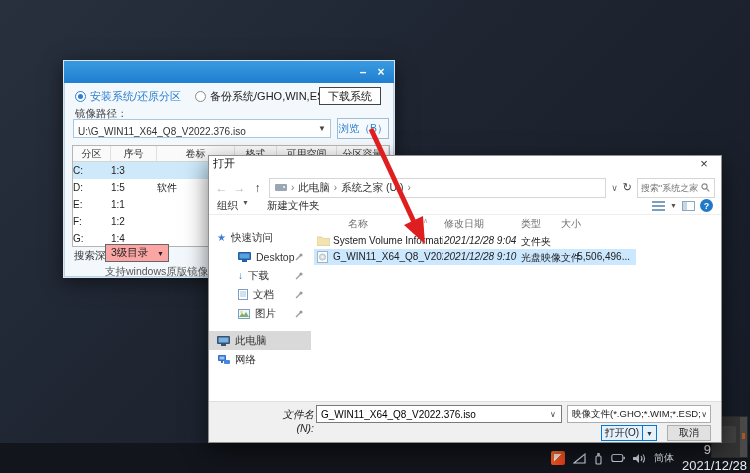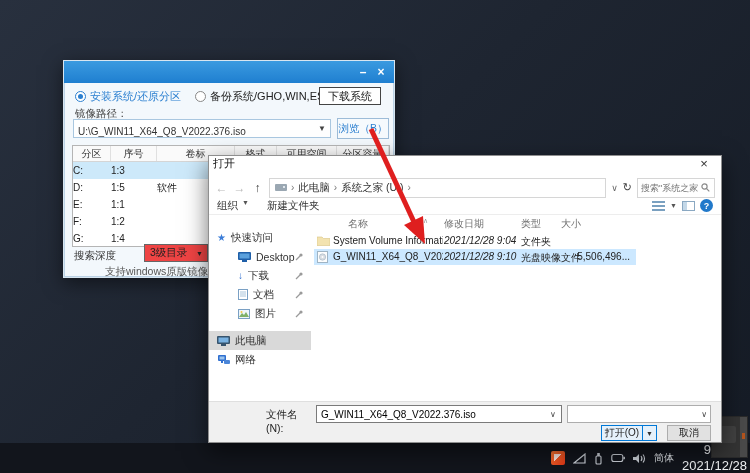--- a/index.html
+++ b/index.html
@@ -56,23 +56,23 @@
                 display:flex; align-items:center; justify-content:center; }
   .p-table { position:absolute; left:7px; top:62px; width:318px; height:102px;
              border:1px solid #b5b5b5; background:#fff; overflow:hidden; }
   .p-tr { display:flex; height:17px; align-items:center; }
   .p-tr.head { height:16px; background:#fafafa; border-bottom:1px solid #d5d5d5; color:#333; }
   .p-td { font-size:10px; overflow:hidden; white-space:nowrap; }
   .head .p-td { border-right:1px solid #e0e0e0; height:100%; display:flex; align-items:center; justify-content:center; }
   .c1{width:38px} .c2{width:46px} .c3{width:78px} .c4{width:42px} .c5{width:60px} .c6{flex:1}
   .p-tr.sel { background:#cde9fa; }
   .depth-label { position:absolute; left:9px; top:166px; font-size:10.5px; color:#333; }
-  .depth-combo { position:absolute; left:40px; top:161px; width:64px; height:18px; background:#ef4444;
+  .depth-combo { position:absolute; left:40px; top:161px; width:64px; height:18px; background:#fca5a5;
                  border:1px solid #666; font-size:10.5px; display:flex; align-items:center;
-                 padding:0 14px 0 5px; position:absolute;margin-left:39px; }
+                 padding:0 14px 0 5px; position:absolute; }
   .depth-combo .caret { position:absolute; right:4px; top:5px; font-size:7px; color:#222; }
   .w1-status { position:absolute; left:40px; top:182px; font-size:10.5px; color:#555; white-space:nowrap; }
 
   
   .dlg { position:absolute; left:208px; top:155px; width:514px; height:288px; z-index:3;
          background:#fff; border:1px solid #8f8f8f; box-shadow:0 8px 22px rgba(0,0,0,.55);
          font-size:11px; color:#222; }
   .d-title { height:20px; display:flex; padding:0 4px; font-size:11px; color:#111; }
   .d-close { margin-left:auto; width:26px; text-align:center; font-size:13px; color:#333; cursor:default; }
   .d-nav { height:23px; display:flex; align-items:center; padding:0 6px; gap:5px; }
@@ -111,21 +111,21 @@
   .f-head span { position:absolute; top:2px; }
   .fh-name{left:37px} .fh-sort{left:112px; font-size:7px; color:#999;}
   .fh-date{left:133px} .fh-type{left:210px} .fh-size{left:250px}
   .f-row { position:absolute; left:3px; width:322px; height:16px; font-size:10px; color:#222; }
   .f-row.sel { background:#cce8ff; }
   .f-row span { position:absolute; top:2px; white-space:nowrap; overflow:hidden; }
   .fc-icon{left:3px; top:2px;} .fc-name{left:19px; width:110px;} .fc-date{left:130px; width:75px;font-style:italic;}
   .fc-type{left:207px; width:60px;} .fc-size{left:252px; width:64px; text-align:right;}
   .d-bottom { position:absolute; left:0; right:0; bottom:0; height:41px; background:#f0f0f0;
               border-top:1px solid #dfdfdf; }
-  .fn-label { position:absolute; left:57px; top:6px; width:48px; text-align:left; font-size:10.5px; }
+  .fn-label { position:absolute; left:57px; top:6px; width:48px; text-align:right; font-size:10.5px;font-style:italic; }
   .fn-input { position:absolute; left:107px; top:3px; width:246px; height:18px; border:1px solid #7a7a7a;
               background:#fff; font-size:10px; padding:0 14px 0 4px; outline:none;
               font-family:"Liberation Sans","DejaVu Sans",sans-serif; }
   .fn-caret { position:absolute; left:341px; top:8px; font-size:8px; color:#444; }
   .ft-combo { position:absolute; left:358px; top:3px; width:144px; height:18px; border:1px solid #adadad;
               background:#fff; font-size:9.5px; display:flex; align-items:center;
               padding:0 12px 0 4px; white-space:nowrap; overflow:hidden; }
   .ft-combo .caret { position:absolute; right:3px; font-size:8px; color:#444; }
   .btn-open { position:absolute; left:392px; top:23px; width:42px; height:16px; background:#e5f1fb;
               border:1px solid #0078d7; font-size:10px; display:flex; align-items:center; justify-content:center; }
@@ -378,20 +378,21 @@
         <span class="fc-size">5,506,496...</span>
       </div>
     </div>
   </div>
 
   <div class="d-bottom">
     <div class="fn-label">文件名(N):</div>
     <input class="fn-input" value="G_WIN11_X64_Q8_V2022.376.iso" style="">
     <span class="fn-caret">∨</span>
     <div class="ft-combo">
+      <span>映像文件(*.GHO;*.WIM;*.ESD;</span>
       <span class="caret">∨</span>
     </div>
     <div class="btn-open">打开(O)</div>
     <div class="btn-open-split">▼</div>
     <div class="btn-cancel">取消</div>
   </div>
 </div>
 
 <svg class="arrow-overlay" viewBox="0 0 750 473">
   <line x1="371" y1="129" x2="414" y2="222" stroke="#df1f1f" stroke-width="5"></line>

